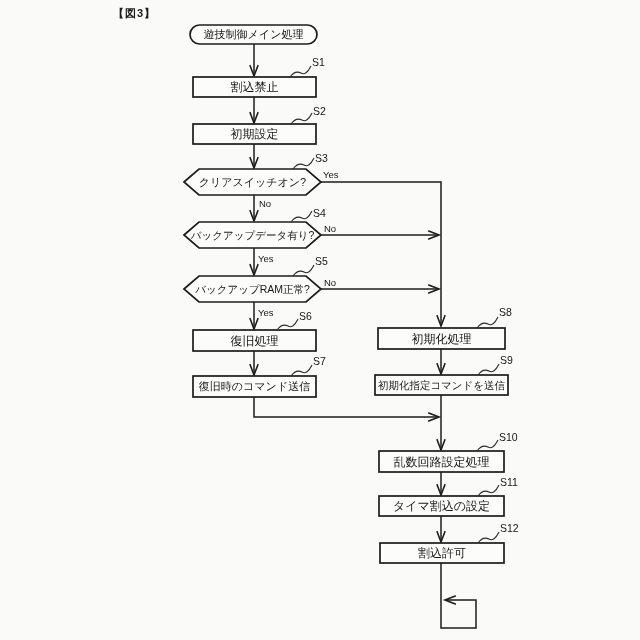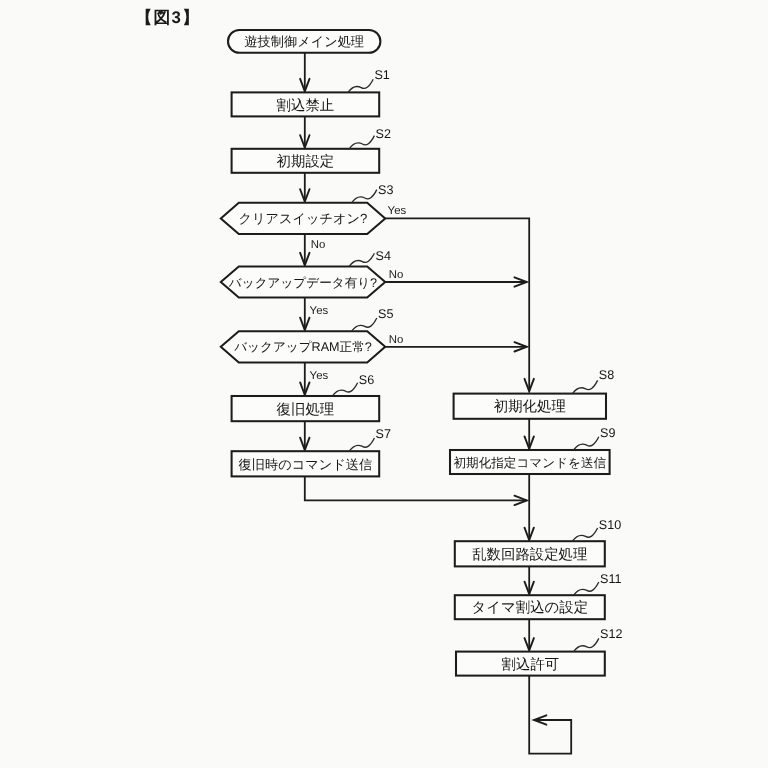--- a/index.html
+++ b/index.html
@@ -7,21 +7,21 @@
     width:640px;height:640px;
     background:#f7f7f5;
     font-family:"Liberation Sans","DejaVu Sans",sans-serif;
     overflow:hidden;
   }
   .page{
     position:relative;width:640px;height:640px;background:#fafaf8;
   }
   .figure-label{
     position:absolute;left:113px;top:6px;
-    font-size:14px;font-weight:600;color:#1b1b1b;
+    font-size:11px;font-weight:600;color:#1b1b1b;
     letter-spacing:1px;
   }
   svg{position:absolute;left:0;top:0;}
   svg text{fill:#161616;}
   .node-shape{fill:#fcfcfb;stroke:#1c1c1c;stroke-width:1.7;}
   .edge-line{fill:none;stroke:#1c1c1c;stroke-width:1.5;}
   .arrow-head{fill:none;stroke:#1c1c1c;stroke-width:1.6;stroke-linecap:round;}
   .leader{fill:none;stroke:#2a2a2a;stroke-width:1.1;}
   .node-label{font-family:"Liberation Sans","DejaVu Sans",sans-serif;}
   .step-label{font-size:10.5px;}

